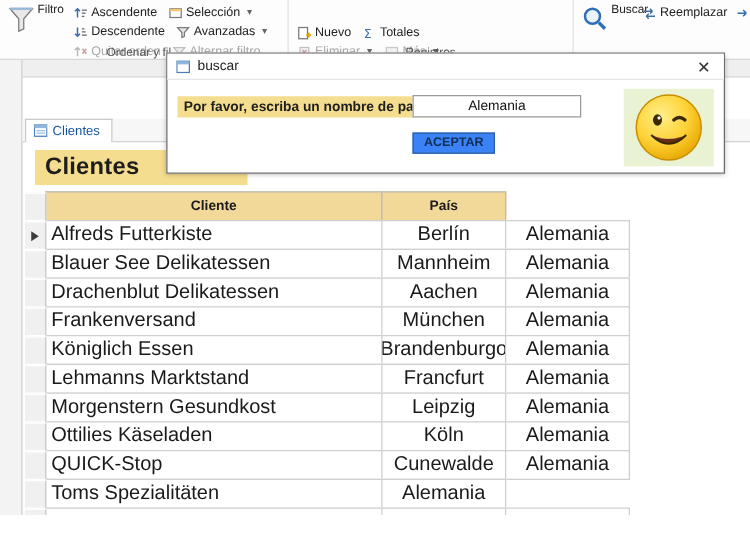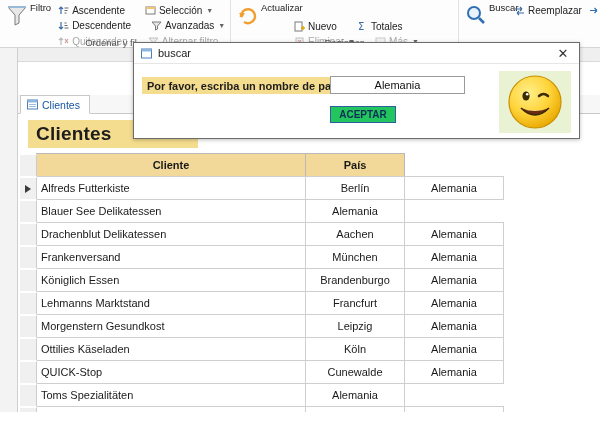--- a/index.html
+++ b/index.html
@@ -19,21 +19,21 @@
     position: absolute; left:0; top:0; width:600px; height:48px;
     background:#fdfdfd; border-bottom:1px solid #d6d6d6;
     display:flex; align-items:stretch;
   }
   .rgroup { position:relative; display:flex; flex-direction:column; padding:2px 4px 0 4px; }
   .rgroup + .rgroup { border-left:1px solid #e2e2e2; }
   .grp-label {
     position:absolute; bottom:-1px; left:0; width:100%;
     text-align:center; font-size:9.5px; color:#555;
   }
-  .rrow { display:flex; align-items:center; gap:14px; height:14.6px; }
+  .rrow { display:flex; align-items:center; gap:3px; height:14.6px; }
   .ritem { display:flex; align-items:center; gap:3px; padding:0 3px; white-space:nowrap; font-size:10px; color:#222; height:14px;}
   .ritem.dim { color:#a8a8a8; }
   .icon { display:inline-block; width:11px; height:11px; position:relative; flex:none; }
   .caret { font-size:7px; color:#666; margin-left:1px; }
 
   
   .bigbtn {
     display:flex; align-items:flex-start; justify-content:flex-start;
     width:48px; padding-top:1px; font-size:9.5px; color:#222; line-height:1.1;
   }
@@ -79,21 +79,21 @@
   
   .sheet { position:absolute; left:0; top:40px; width:581px; }
   .row { display:flex; height:23px; align-items:stretch; }
   .sel-cell {
     width:18px; flex:none; background:#f0f0f0; border:1px solid #ffffff;
     border-right:1px solid #cccccc; position:relative;
   }
   .hdr .sel-cell { background:#f0f0f0; }
   .cell {
     border:1px solid #cfcfcf; margin-left:-1px; margin-top:-1px;
-    display:flex; align-items:center; padding:0 4px; font-size:11px;
+    display:flex; align-items:center; padding:0 4px; font-size:16px;
     background:#fff; overflow:hidden; white-space:nowrap;
   }
   .c-cliente { width:270px; flex:none; }
   .c-ciudad  { width:100px; flex:none; justify-content:center; }
   .c-pais    { width:100px; flex:none; justify-content:center; }
   .hdr .cell {
     background:#f2d99a; font-weight:bold; justify-content:center;
     border:1px solid #b9b9b9; font-size:11px;
   }
   .hdr .c-cliente { justify-content:center; }
@@ -130,21 +130,21 @@
     font-size:11px; font-weight:bold; color:#1d1d1d;
   }
   .prompt-input {
     position:absolute; left:196px; top:12px; width:135px; height:18px;
     border:1px solid #9a9a9a; background:#fff;
     font-family:"Liberation Sans", sans-serif; font-size:11px;
     text-align:center; color:#111; padding:0 3px;
   }
   .ok-btn {
     position:absolute; left:196px; top:42px; width:66px; height:17px;
-    background:#22c55e; border:1px solid #2d5fa0;
+    background:#3b82f6; border:1px solid #2d5fa0;
     display:flex; align-items:center; justify-content:center;
     font-size:10px; font-weight:bold; color:#0f2d55;
   }
   .smiley {
     position:absolute; right:8px; top:7px; width:72px; height:62px;
     background:#e9f2d2; display:flex; align-items:center; justify-content:center;
   }
 
   .statusbar {
     position:absolute; left:0; bottom:0; width:600px; height:16px;
@@ -231,29 +231,20 @@
               <span>Alternar filtro</span>
             </span>
           </div>
         </div>
       </div>
       <span class="grp-label">Ordenar y fil...</span>
     </div>
 
     <div class="rgroup" style="width:228px;">
       <div style="display:flex; gap:4px;">
-        <div class="bigbtn" style="width:52px;">
-          <span class="bigicon">
-            <svg width="26" height="24" viewBox="0 0 26 24">
-              <path d="M6 14a7 7 0 1 1 3 5" fill="none" stroke="#f0a030" stroke-width="2.4"></path>
-              <polygon points="4,10 10,10 7,15" fill="#f0a030"></polygon>
-            </svg>
-          </span>
-          <span>Actualizar</span>
-        </div>
 
         <div style="display:flex; flex-direction:column; gap:1px; padding-top:1px;margin-top:16px;">
           <div class="rrow">
             <span class="ritem">
               <span class="icon">
                 <svg width="11" height="11" viewBox="0 0 11 11">
                   <rect x="1" y="1" width="7" height="9" fill="#fff" stroke="#7a7a7a"></rect>
                   <path d="M7 7h4M9 5v4" stroke="#e0a800" stroke-width="1.4"></path>
                 </svg>
               </span>
@@ -379,20 +370,21 @@
         <div class="sel-cell">
             <span class="arrow-marker"></span>
           </div>
         <div class="cell c-cliente">Alfreds Futterkiste</div>
         <div class="cell c-ciudad">Berlín</div>
         <div class="cell c-pais">Alemania</div>
       </div>
       <div class="row">
         <div class="sel-cell"></div>
         <div class="cell c-cliente">Blauer See Delikatessen</div>
+        <div class="cell c-ciudad">Mannheim</div>
         <div class="cell c-pais">Alemania</div>
       </div>
       <div class="row">
         <div class="sel-cell"></div>
         <div class="cell c-cliente">Drachenblut Delikatessen</div>
         <div class="cell c-ciudad">Aachen</div>
         <div class="cell c-pais">Alemania</div>
       </div>
       <div class="row">
         <div class="sel-cell"></div>

